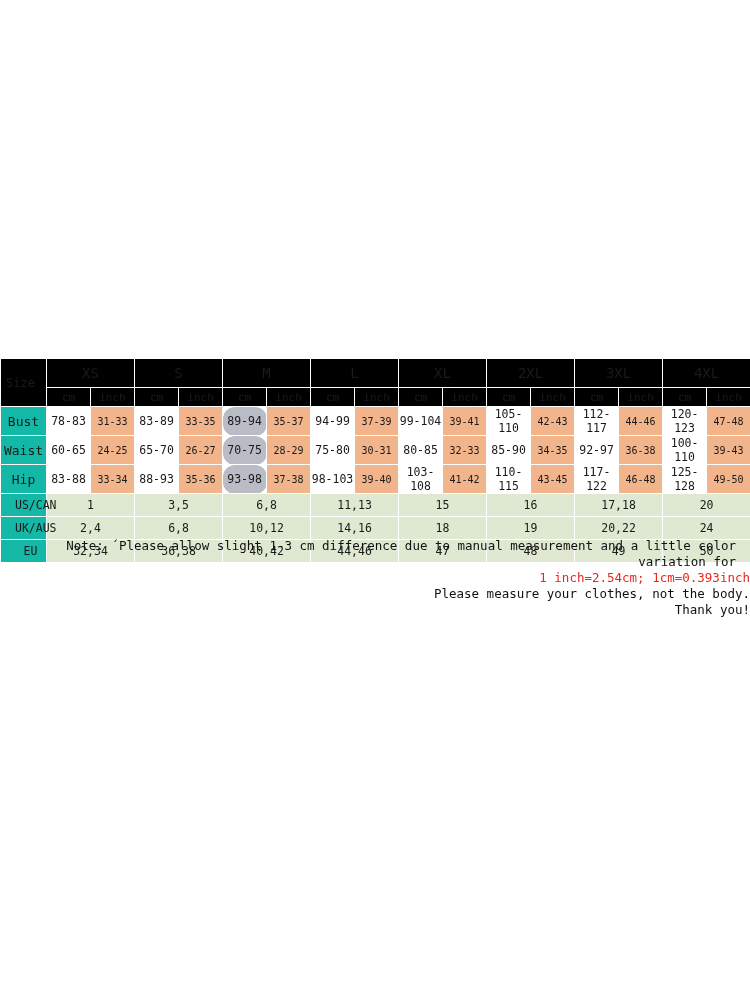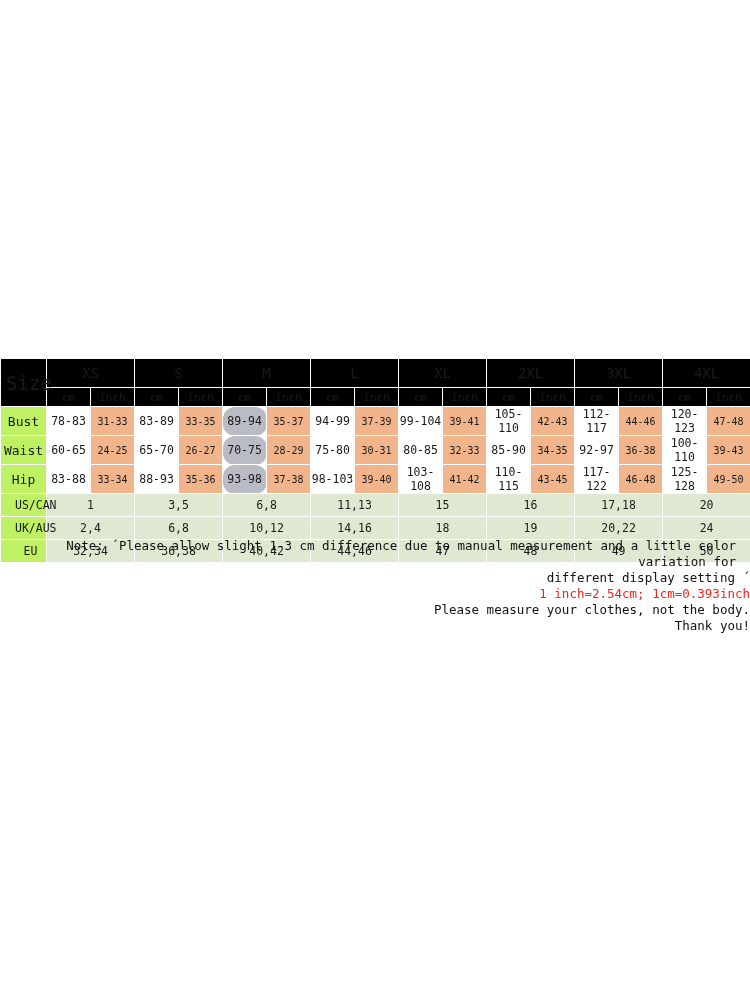--- a/index.html
+++ b/index.html
@@ -35,34 +35,34 @@
   }
   
   .hdr-black {
     background: #000000;
     color: #ffffff;
     font-size: 14px;
     height: 28px;
     font-weight: normal;
   }
   .hdr-black.size-label {
-    font-size: 19px;
+    font-size: 12px;
     text-align: left;
     padding-left: 5px;
   }
   
   .hdr-unit {
     background: #000000;
     color: #ffffff;
     font-size: 11px;
     height: 18px;
     font-weight: normal;
   }
   .rowlabel {
-    background: #bef264;
+    background: #14b8a6;
     color: #ffffff;
     font-size: 13px;
     text-align: left;
     padding-left: 5px;
     height: 21px;
   }
   .rowlabel.small {
     font-size: 11.5px;
     padding-left: 14px;
   }
@@ -249,17 +249,16 @@
         <td class="cell-green" colspan="2">48</td>
         <td class="cell-green" colspan="2">49</td>
         <td class="cell-green" colspan="2">50</td>
       </tr>
     </tbody>
   </table>
 </div>
 
 <div id="notes">
   <span class="line note-first">Note: ´Please allow slight 1-3 cm difference due to manual measurement and a little color variation for</span>
-  <span class="line">different display setting ´</span>
   <span class="line conv">1 inch=2.54cm; 1cm=0.393inch</span>
   <span class="line">Please measure your clothes, not the body.</span>
   <span class="line">Thank you!</span>
 </div>
 
 </body></html>

